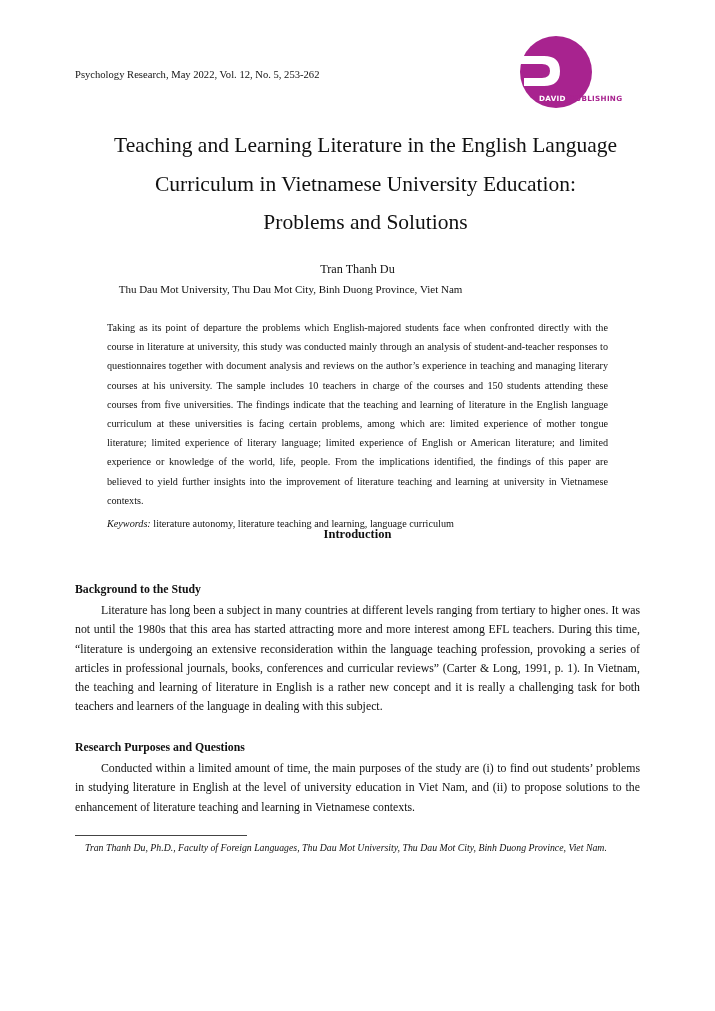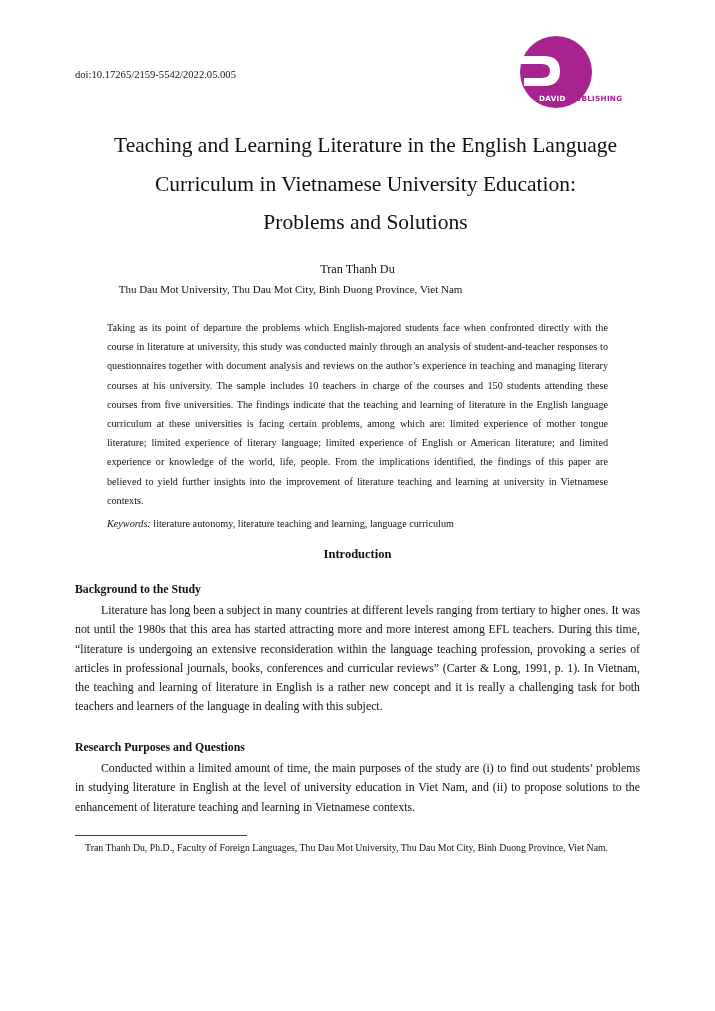--- a/index.html
+++ b/index.html
@@ -12,31 +12,31 @@
     .logo-text { position: absolute; left: 21px; top: 58px; font-family: "DejaVu Sans", sans-serif; font-weight: bold;
                  font-size: 7.2px; letter-spacing: 0.3px; white-space: nowrap; }
     .logo-text .david { color: #ffffff; }
     .logo-text .pub { color: #A8238F; margin-left: 4px; }
     .title { position: absolute; left: 68px; width: 595px; top: 126px; text-align: center; font-size: 21.5px; line-height: 38.5px; }
     .author { position: absolute; left: 0; width: 715px; top: 262px; text-align: center; font-size: 12.2px; }
     .affil { position: absolute; left: 0; width: 581px; top: 283px; text-align: center; font-size: 11px; }
     .abstract { position: absolute; left: 107px; width: 501px; top: 318px; font-size: 10.2px; line-height: 19.2px; text-align: justify; }
     .keywords { position: absolute; left: 107px; width: 501px; top: 518px; font-size: 10.2px; }
     .keywords .kw-label { font-style: italic; }
-    .section-heading { position: absolute; left: 0; width: 715px; top: 547px; text-align: center; font-weight: bold; font-size: 12.5px; }
+    .section-heading { position: absolute; left: 0; width: 715px; top: 527px; text-align: center; font-weight: bold; font-size: 12.5px; }
     .subheading { position: absolute; left: 75px; font-weight: bold; font-size: 11.8px; }
     .para { position: absolute; left: 75px; width: 565px; font-size: 11.8px; line-height: 19.3px; text-align: justify; text-indent: 26px; }
     .footnote-rule { position: absolute; left: 75px; top: 835px; width: 172px; height: 0; border-top: 1px solid #444; }
-    .footnote { position: absolute; left: 75px; width: 565px; top: 841px; font-size: 9.8px; line-height: 13px; text-align: justify; text-indent: 10px; }
+    .footnote { position: absolute; left: 75px; width: 565px; top: 841px; font-size: 9.8px; line-height: 13px; text-align: justify; text-indent: 10px; font-style: italic; }
   </style>
 </head>
 <body>
 
 <div class="journal-info">
-  <div>doi:10.17265/2159-5542/2022.05.005</div>
+  <div>Psychology Research, May 2022, Vol. 12, No. 5, 253-262</div>
 </div>
 
 <div class="logo">
   <div class="logo-circle"></div>
   <svg class="logo-d" viewBox="0 0 46 30">
     <path d="M0 0 H26 Q42 0 42 15 Q42 30 26 30 H6 V22 H24 Q32 22 32 15 Q32 8 24 8 H0 Z" fill="#ffffff"></path>
   </svg>
   <div class="logo-text">
     <span class="david">DAVID</span><span class="pub">PUBLISHING</span>
   </div>

